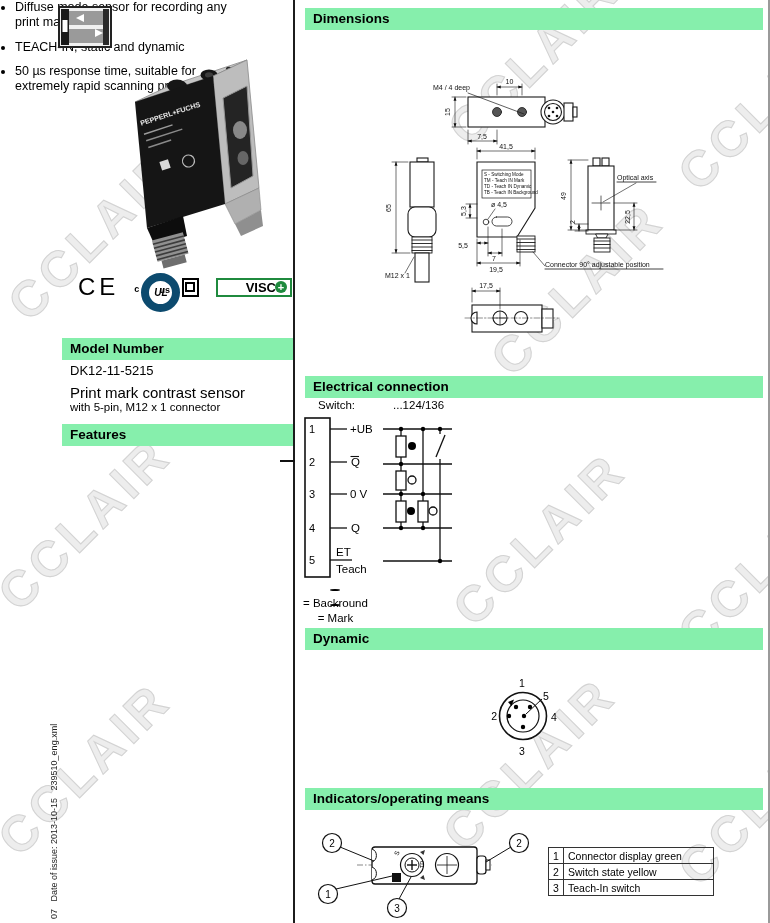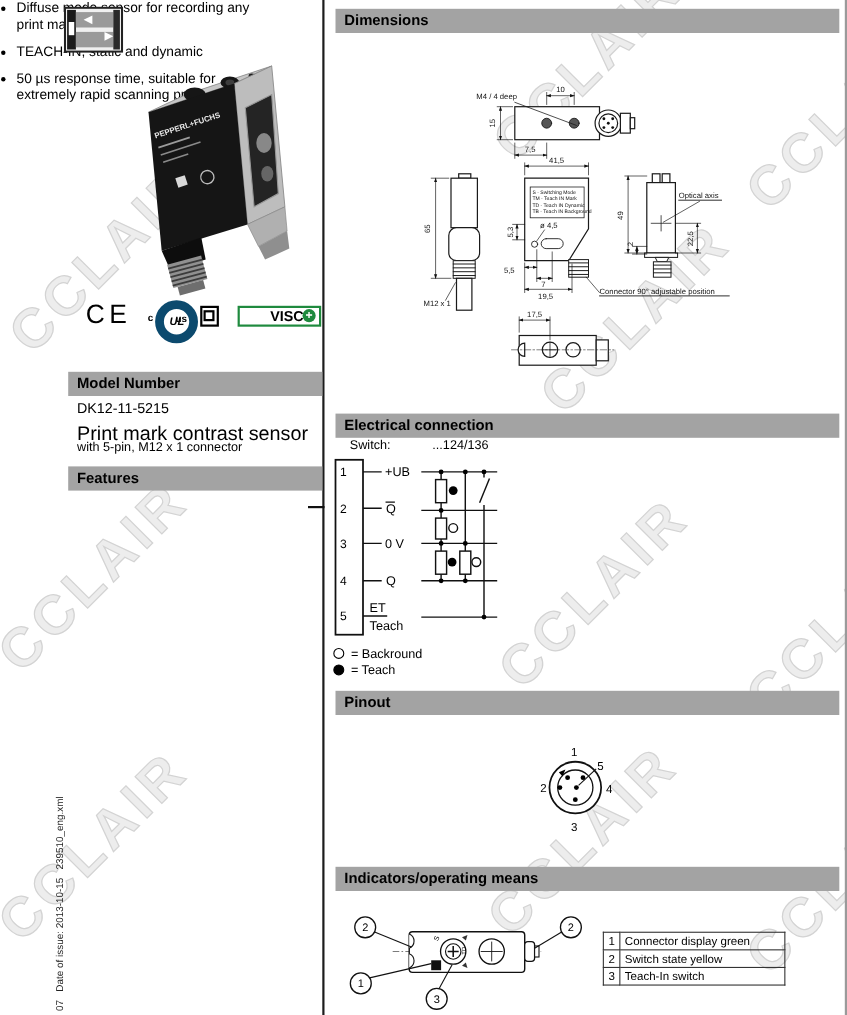--- a/index.html
+++ b/index.html
@@ -10,30 +10,30 @@
   }
   .abs{position:absolute;}
   
   .wm{
     position:absolute;font-size:50px;font-weight:bold;letter-spacing:5px;
     color:#ededed;-webkit-text-stroke:1.1px #d3d3d3;
     transform:rotate(-45deg);white-space:nowrap;pointer-events:none;
   }
   
   .hdr{
-    position:absolute;background:#a3a3a3;height:22px;box-sizing:border-box;
+    position:absolute;background:#86efac;height:22px;box-sizing:border-box;
     font-weight:bold;font-size:13.5px;padding:3px 0 0 8px;color:#000;
   }
   .hdr-right{left:305px;width:458px;}
   .hdr-left{left:62px;width:231px;}
   .divider{position:absolute;left:293px;top:0;width:2px;height:923px;background:#1c1c1c;}
   .edge-right{position:absolute;right:0;top:0;width:2px;height:923px;background:#9a9a9a;}
   .txt{position:absolute;}
   .model-number{left:70px;top:363px;font-size:13px;font-weight:normal;}
-  .model-desc{left:70px;top:384px;font-size:18px;}
+  .model-desc{left:70px;top:384px;font-size:15px;}
   .model-sub{left:70px;top:401px;font-size:11.5px;}
   .features-list{left:70px;top:450px;width:228px;margin:0;padding-left:15px;}
   .features-list li{font-size:12.5px;line-height:1.22;margin-bottom:9px;}
   .vnote{
     position:absolute;left:49px;top:919px;transform:rotate(-90deg);
     transform-origin:0 0;font-size:9px;white-space:pre;color:#222;
   }
   
   .certs{position:absolute;left:78px;top:270px;width:214px;height:34px;display:flex;align-items:center;gap:17px;}
   .ce{font-size:24px;letter-spacing:4px;font-weight:400;}
@@ -45,21 +45,21 @@
   .sq-outer{width:15px;height:15px;border:2px solid #000;display:flex;align-items:center;justify-content:center;}
   .sq-inner{width:6px;height:6px;border:2px solid #000;}
   .visco{display:flex;align-items:center;border:2px solid #1f8a3e;padding:0 3px;height:15px;}
   .visco-text{font-weight:bold;font-size:13px;letter-spacing:0;margin-left:25px;}
   .visco-plus{width:12px;height:12px;border-radius:50%;background:#1f8a3e;color:#fff;font-size:11px;font-weight:bold;
               display:flex;align-items:center;justify-content:center;margin-left:-1px;line-height:1;}
   
   .optrow-label{left:318px;top:399px;font-size:11.5px;}
   .optrow-value{left:393px;top:399px;font-size:11.5px;}
   .legend{left:303px;top:589px;font-size:11.5px;}
-  .legend-row{display:flex;align-items:flex-start;height:15px;gap:6px;}
+  .legend-row{display:flex;align-items:center;height:15px;gap:6px;flex-direction:column;}
   .lg-circ{width:8px;height:8px;border:1.6px solid #000;border-radius:50%;display:inline-block;}
   .lg-circ.filled{background:#000;}
   .tick2{position:absolute;left:280px;top:460px;width:15px;height:2px;background:#111;}
   
   .ind-table{position:absolute;left:548px;top:847px;width:166px;border:1.3px solid #333;border-collapse:collapse;}
   .ind-table td{border:1px solid #333;font-size:10.5px;height:15px;padding:0 4px;}
   .ind-table td.num{width:10px;text-align:center;padding:0 2px;}
   svg text{font-family:"Liberation Sans","DejaVu Sans",sans-serif;}
 </style>
 </head>
@@ -385,25 +385,25 @@
   </g>
 </svg>
 
 <div class="txt legend">
   <div class="legend-row">
     <span class="lg-circ"></span>
     <span>=  Backround</span>
   </div>
   <div class="legend-row">
     <span class="lg-circ filled"></span>
-    <span>=  Teach</span>
+    <span>=  Mark</span>
   </div>
 </div>
 
-<div class="hdr hdr-right" style="top:628px">Pinout</div>
+<div class="hdr hdr-right" style="top:628px">Dynamic</div>
 <svg class="abs" style="left:480px;top:670px" width="115" height="95" viewBox="480 670 115 95" font-size="10.5">
   <circle cx="523" cy="716" r="23.5" fill="#fff" stroke="#111" stroke-width="1.6"></circle>
   <circle cx="523" cy="716" r="16" fill="none" stroke="#111" stroke-width="1.2"></circle>
   <g fill="#000" stroke="none">
     <circle cx="516" cy="707" r="2.2"></circle>
       <circle cx="530" cy="707" r="2.2"></circle>
     <circle cx="509" cy="716" r="2.2"></circle>
       <circle cx="523" cy="727" r="2.2"></circle>
     <circle cx="524" cy="716" r="2.2"></circle>
     <polygon points="508,702 514,699.5 511.5,706"></polygon>

